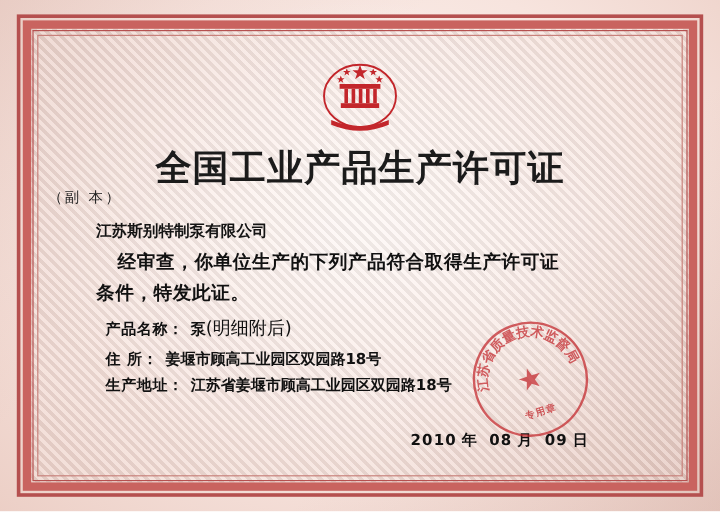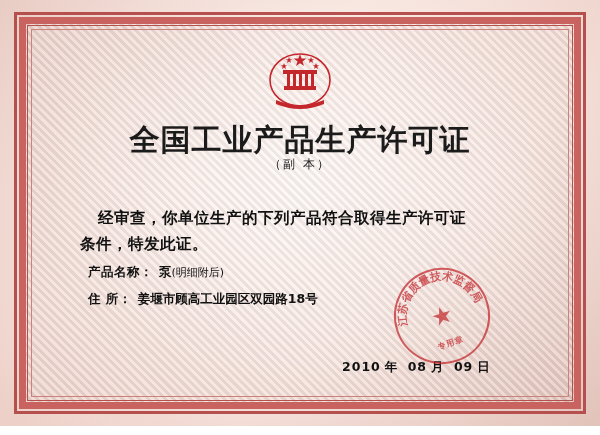--- a/index.html
+++ b/index.html
@@ -113,21 +113,21 @@
     font-weight: bold;
     letter-spacing: 1px;
     color: #1b1b1b;
     white-space: nowrap;
   }
   .subtitle {
     position: absolute;
     top: 120px;
     left: 0;
     right: 0;
-    text-align: center;
+    text-align: left;
     font-size: 12px;
     color: #222;
     letter-spacing: 2px;
   }
 
   .company {
     position: absolute;
     top: 148px;
     left: 40px;
     font-size: 13px;
@@ -165,21 +165,21 @@
   .field .label {
     display: inline-block;
     letter-spacing: 0.5px;
   }
   .field .value {
     display: inline-block;
     margin-left: 6px;
     font-weight: bold;
   }
   .field .note {
-    font-size: 11px;
+    font-size: 15px;
     font-weight: normal;
   }
 
   .f-product { top: 228px; }
   .f-address { top: 255px; }
   .f-factory { top: 277px; }
   .f-certno  { top: 300px; }
   .f-valid   { top: 323px; }
 
   .date-line {
@@ -269,32 +269,36 @@
       <polygon points="38,4 39.6,8.6 44.4,8.6 40.5,11.5 42,16 38,13.2 34,16 35.5,11.5 31.6,8.6 36.4,8.6" fill="#c3262b"></polygon>
       <polygon points="27,7 27.9,9.2 30.2,9.2 28.3,10.6 29,12.9 27,11.5 25,12.9 25.7,10.6 23.8,9.2 26.1,9.2" fill="#c3262b"></polygon>
       <polygon points="22,13 22.9,15.2 25.2,15.2 23.3,16.6 24,18.9 22,17.5 20,18.9 20.7,16.6 18.8,15.2 21.1,15.2" fill="#c3262b"></polygon>
       <polygon points="49,7 49.9,9.2 52.2,9.2 50.3,10.6 51,12.9 49,11.5 47,12.9 47.7,10.6 45.8,9.2 48.1,9.2" fill="#c3262b"></polygon>
       <polygon points="54,13 54.9,15.2 57.2,15.2 55.3,16.6 56,18.9 54,17.5 52,18.9 52.7,16.6 50.8,15.2 53.1,15.2" fill="#c3262b"></polygon>
     </svg>
 
     <div class="title">全国工业产品生产许可证</div>
     <div class="subtitle">（副  本）</div>
 
+    <div class="company">江苏斯别特制泵有限公司</div>
 
     <div class="body-line1">经审查，你单位生产的下列产品符合取得生产许可证</div>
     <div class="body-line2">条件，特发此证。</div>
 
     <div class="field f-product">
       <span class="label">产品名称：</span><span class="value">泵</span><span class="note">(明细附后)</span>
     </div>
 
     <div class="field f-address">
       <span class="label">住    所：</span><span class="value">姜堰市顾高工业园区双园路18号</span>
     </div>
 
+    <div class="field f-factory">
+      <span class="label">生产地址：</span><span class="value">江苏省姜堰市顾高工业园区双园路18号</span>
+    </div>
 
 
 
     <div class="date-line">
       <span>2010</span><span>年</span>
       <span>08</span><span>月</span>
       <span>09</span><span>日</span>
     </div>
 
   </div>

